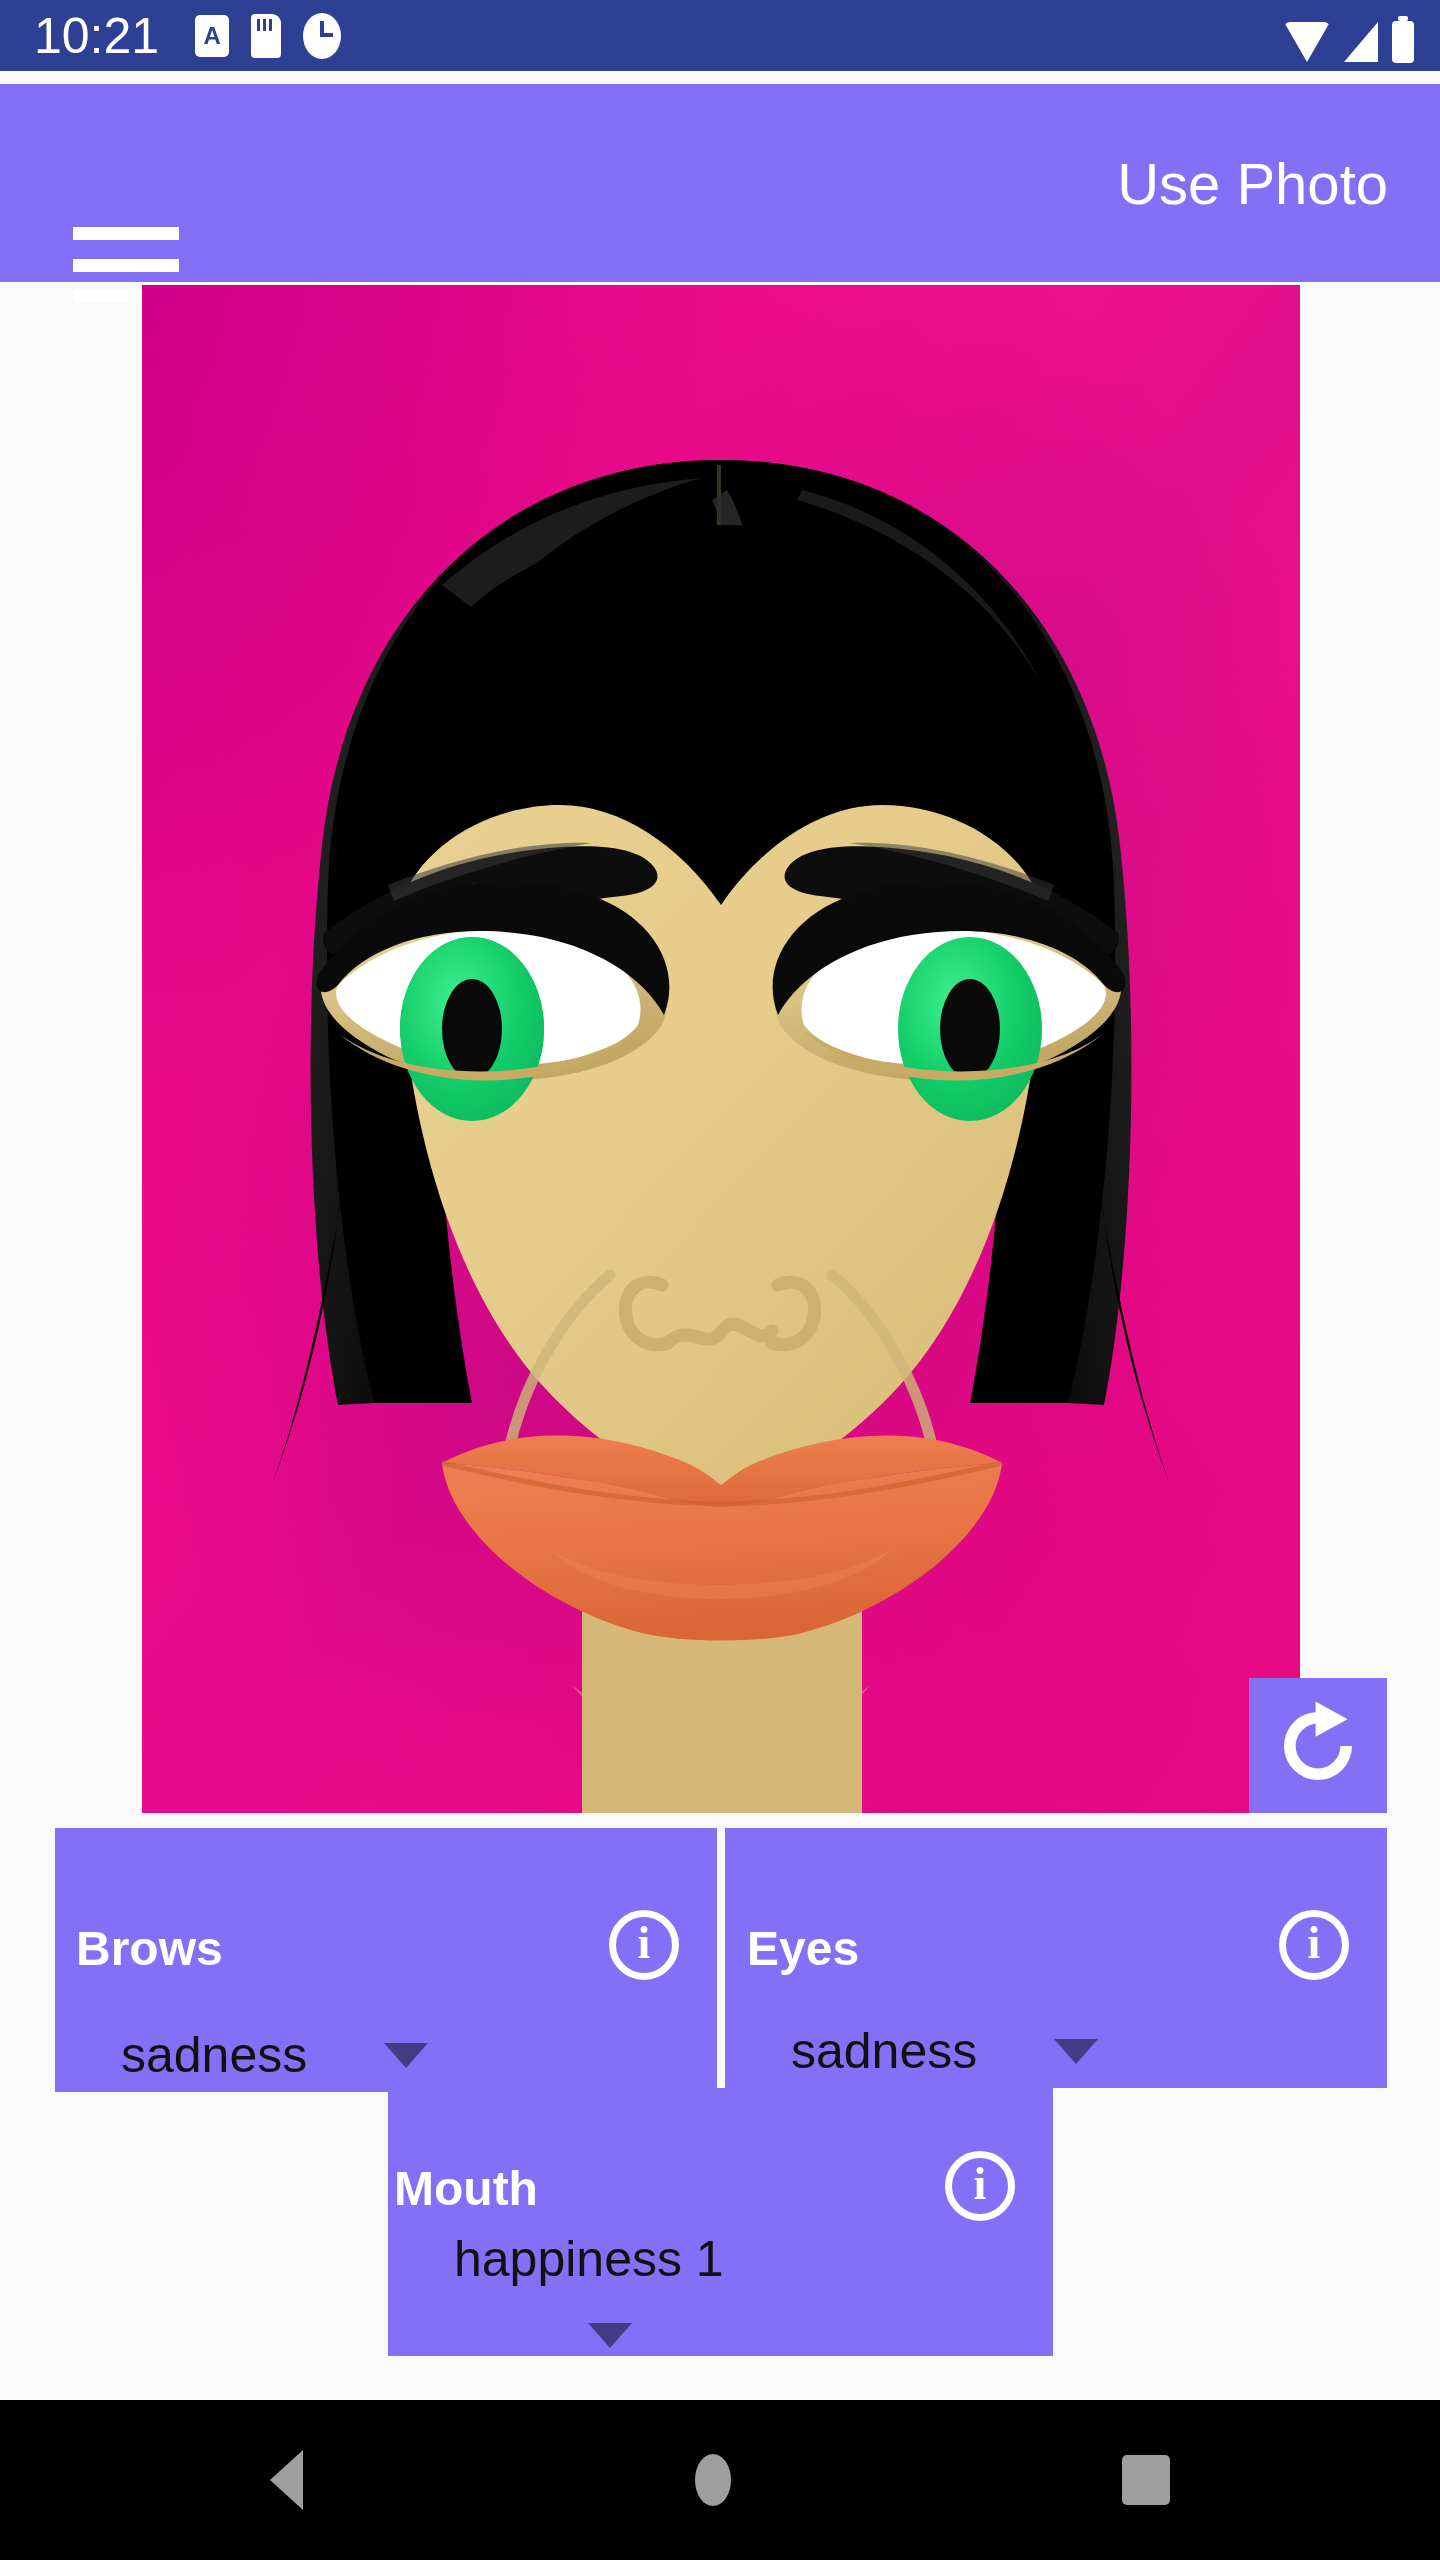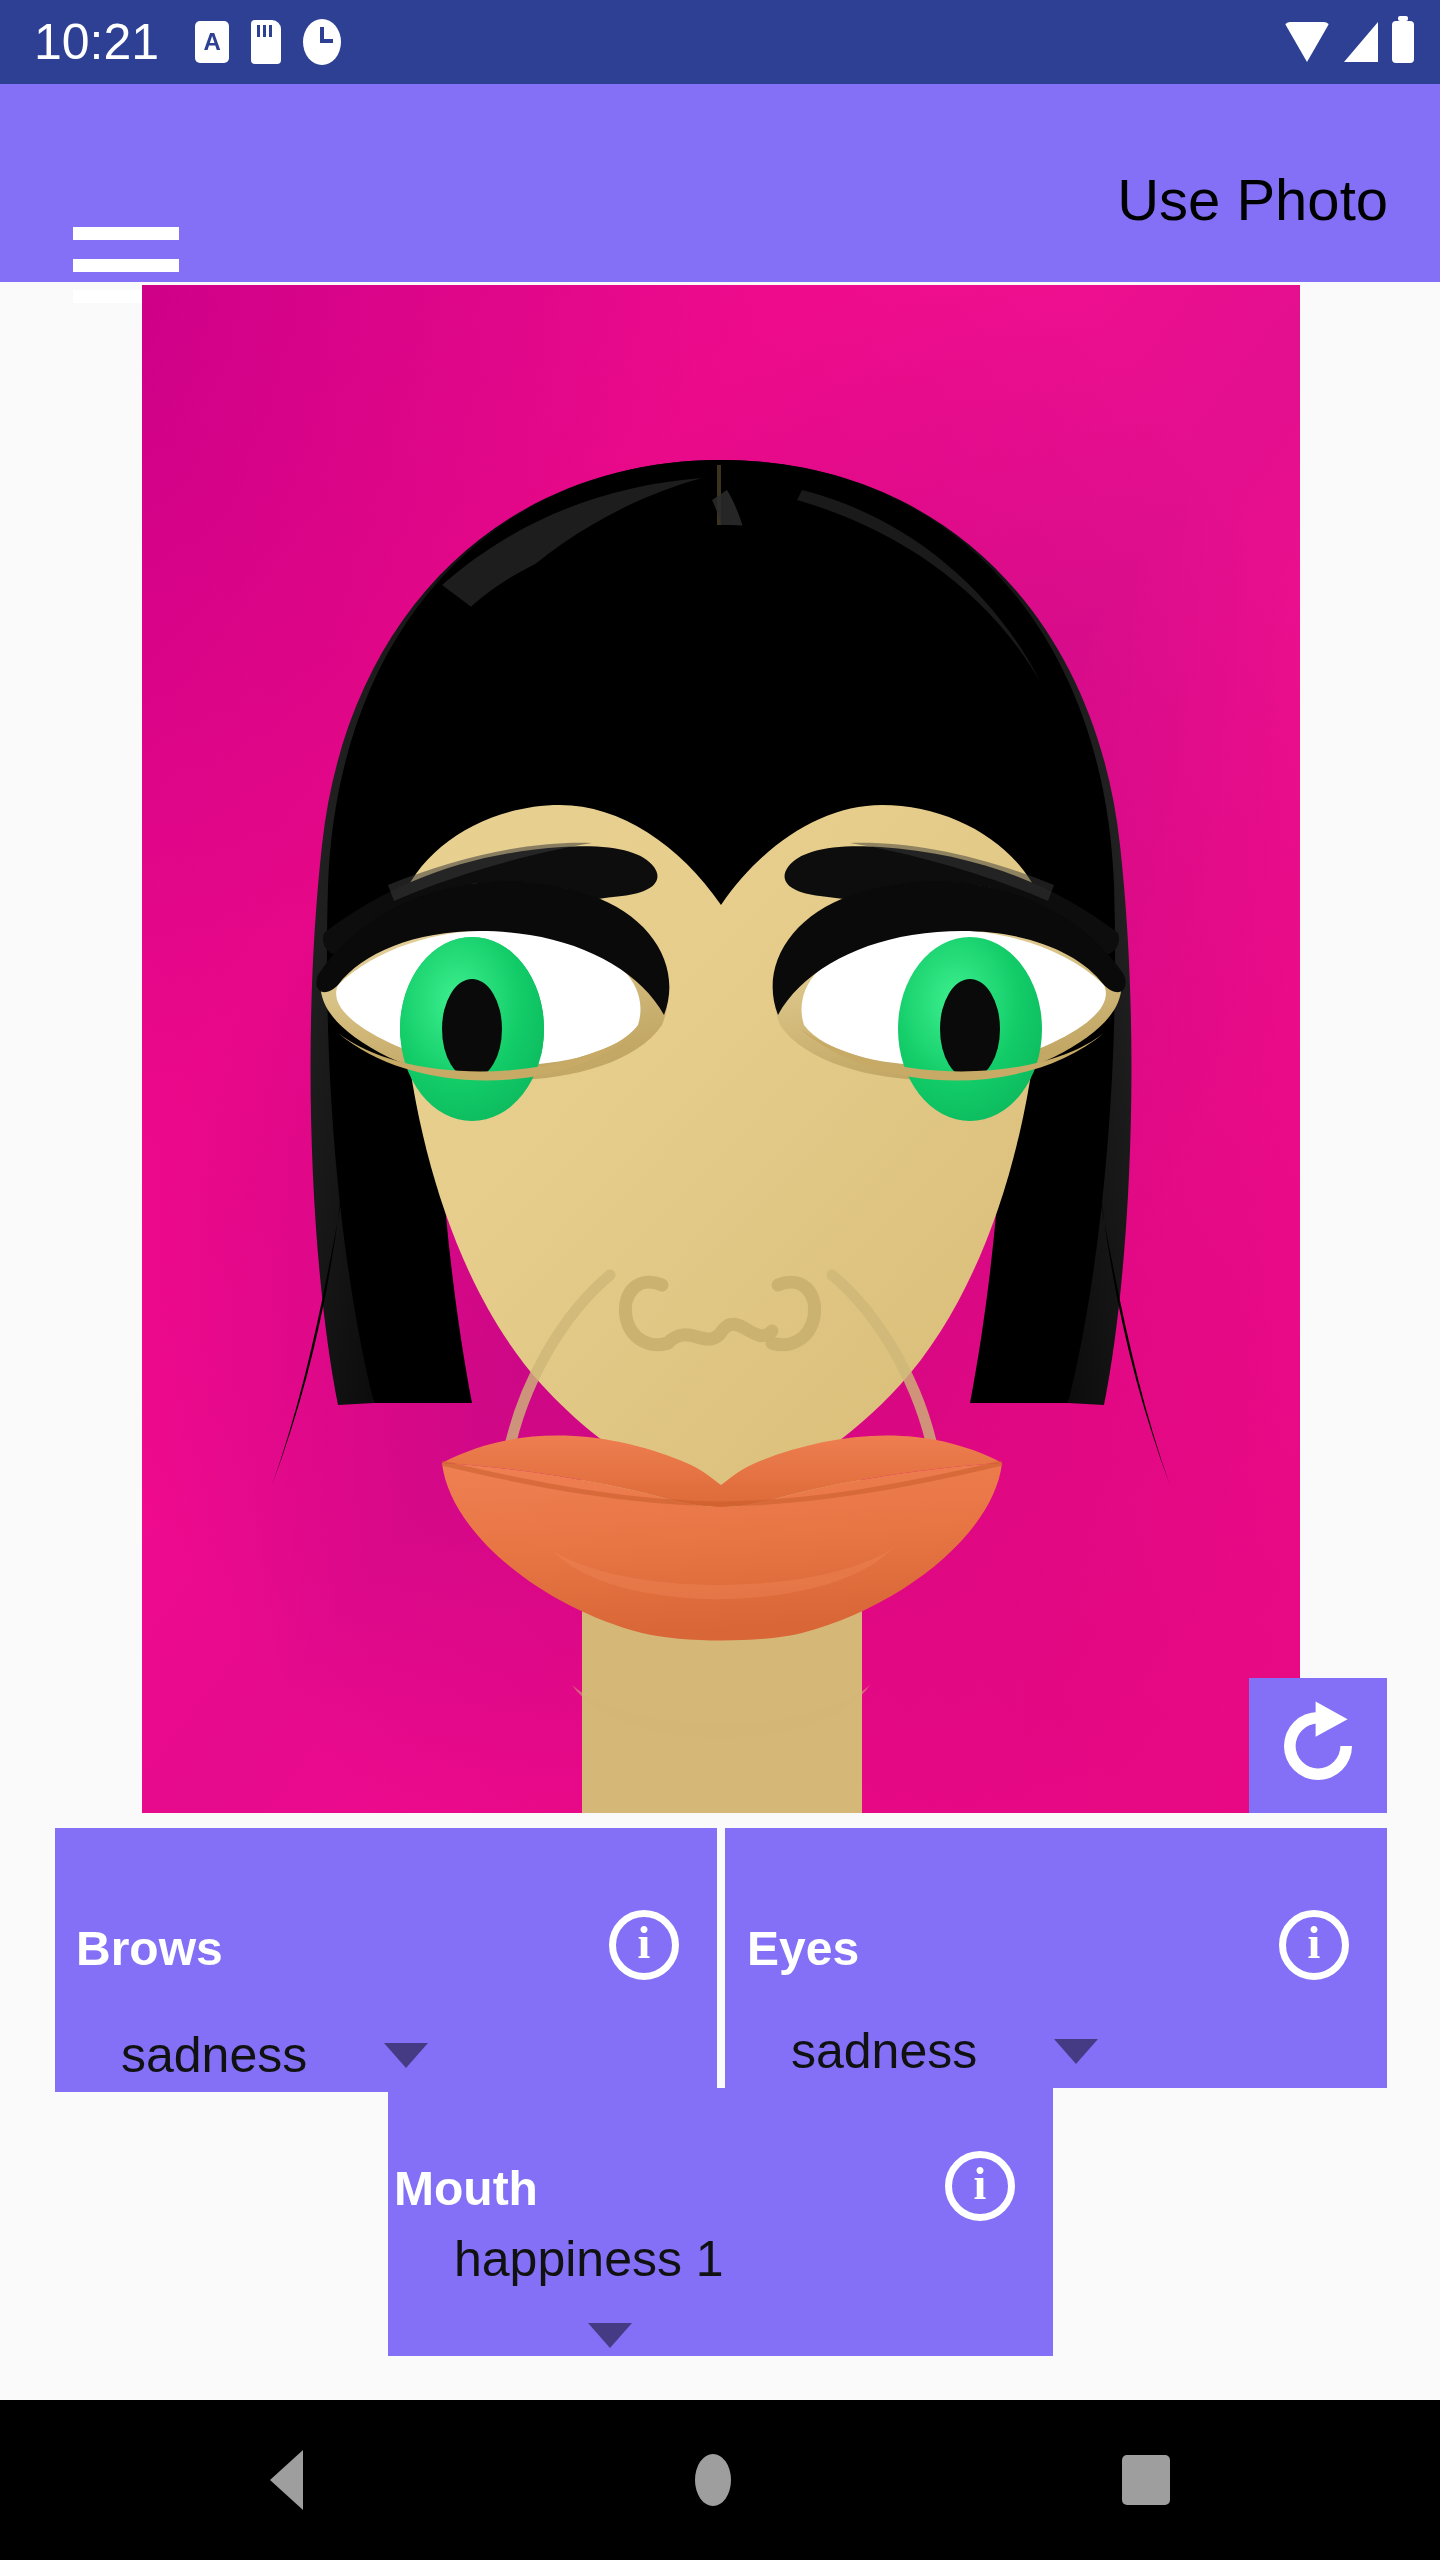--- a/index.html
+++ b/index.html
@@ -6,21 +6,21 @@
   html, body {
     width: 1440px; height: 2560px;
     background: #fafafa;
     font-family: "Liberation Sans", sans-serif;
     overflow: hidden;
   }
   #screen { position: relative; width: 1440px; height: 2560px; background: #fafafa; }
 
   
   .statusbar {
-    position: absolute; left: 0; top: 0; width: 1440px; height: 84px;
+    position: absolute; left: 0; top: 0; width: 1440px; height: 71px;
     background: #2e4094;
     display: flex; align-items: center;
   }
   .sb-time {
     color: #ffffff; font-size: 50px; letter-spacing: 0px;
     margin-left: 34px; font-family: "Liberation Sans", sans-serif;
     line-height: 1;
   }
   .sb-left-icons { display: flex; align-items: center; gap: 22px; margin-left: 36px; }
   .sb-right-icons { position: absolute; right: 26px; top: 0; height: 84px; display: flex; align-items: center; gap: 14px; }
@@ -61,23 +61,23 @@
     position: absolute; left: 0; top: 84px; width: 1440px; height: 198px;
     background: #8370f7;
   }
   .hamburger {
     position: absolute; left: 73px; top: 143px; width: 106px; height: 76px;
     display: flex; flex-direction: column; justify-content: space-between;
     cursor: pointer;
   }
   .hamburger span { display: block; width: 106px; height: 13px; background: #fff; }
   .appbar-action {
-    position: absolute; right: 52px; top: 16px; height: 198px;
+    position: absolute; right: 52px; top: 0; height: 198px;
     display: flex; align-items: center;
-    color: #000000; font-size: 58px; font-weight: 400;
+    color: #ffffff; font-size: 58px; font-weight: 400;
     white-space: nowrap; cursor: pointer;
   }
 
   
   .photo-wrap {
     position: absolute; left: 142px; top: 285px; width: 1158px; height: 1528px;
     overflow: hidden; background: #e5007e;
   }
   .photo-wrap svg { display: block; width: 1158px; height: 1528px; }
 

